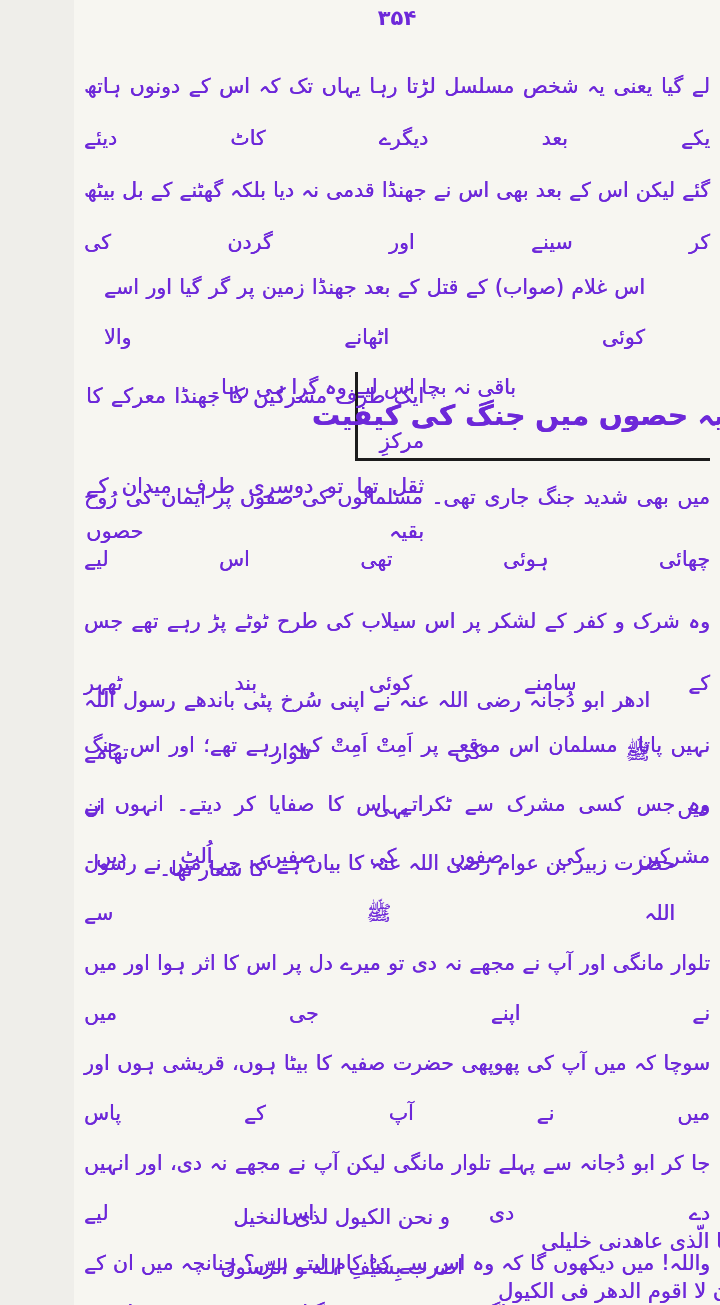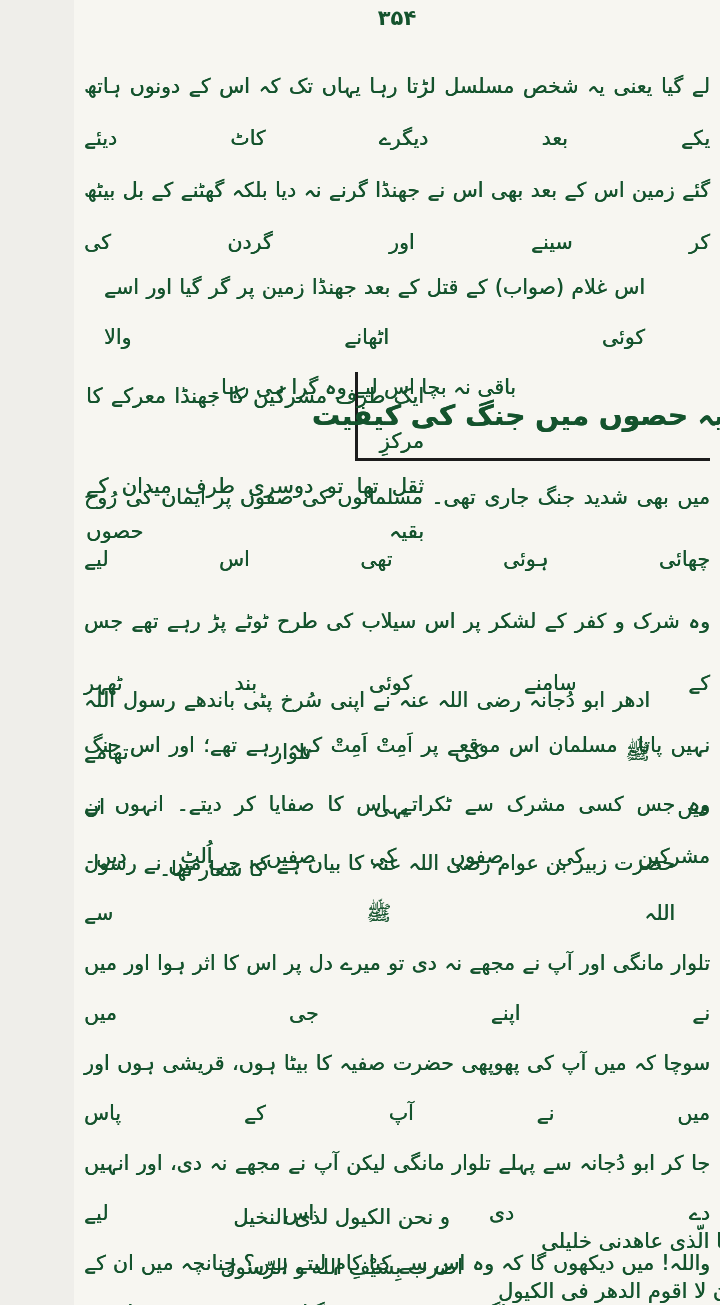--- a/index.html
+++ b/index.html
@@ -5,21 +5,21 @@
   html,body{margin:0;padding:0;}
   body{
     width:720px;height:1305px;
     background:#efeeea;
     font-family:"DejaVu Sans", sans-serif;
   }
   .page{
     position:relative;
     width:646px;height:1305px;
     background:#f7f6f1;
-    color:#14532d;
+    color:#6d28d9;
     direction:rtl;
     overflow:hidden;
   }
   .page-number{
     position:absolute;top:6px;left:0;right:0;
     text-align:center;
     font-size:21px;font-weight:700;
     letter-spacing:2px;
   }
   .para{position:absolute;left:10px;right:10px;}
@@ -80,21 +80,21 @@
 </style>
 </head>
 <body>
 
 <div class="page">
 
   <div class="page-number">۳۵۴</div>
 
   <section class="para p1" style="top:60px">
     <div class="line just">لے گیا یعنی یہ شخص مسلسل لڑتا رہا یہاں تک کہ اس کے دونوں ہاتھ یکے بعد دیگرے کاٹ دیئے</div>
-    <div class="line just">گئے زمین اس کے بعد بھی اس نے جھنڈا گرنے نہ دیا بلکہ گھٹنے کے بل بیٹھ کر سینے اور گردن کی</div>
+    <div class="line just">گئے لیکن اس کے بعد بھی اس نے جھنڈا قدمی نہ دیا بلکہ گھٹنے کے بل بیٹھ کر سینے اور گردن کی</div>
   </section>
 
   <section class="para p2" style="top:262px">
     <div class="line just ind65">اس غلام (صواب) کے قتل کے بعد جھنڈا زمین پر گر گیا اور اسے کوئی اٹھانے والا</div>
     <div class="line endleft pl100">باقی نہ بچا اس لیے وہ گرا ہی رہا۔</div>
   </section>
 
   <div class="head-box">
     <span>بقیہ حصوں میں جنگ کی کیفیت</span>
   </div>

